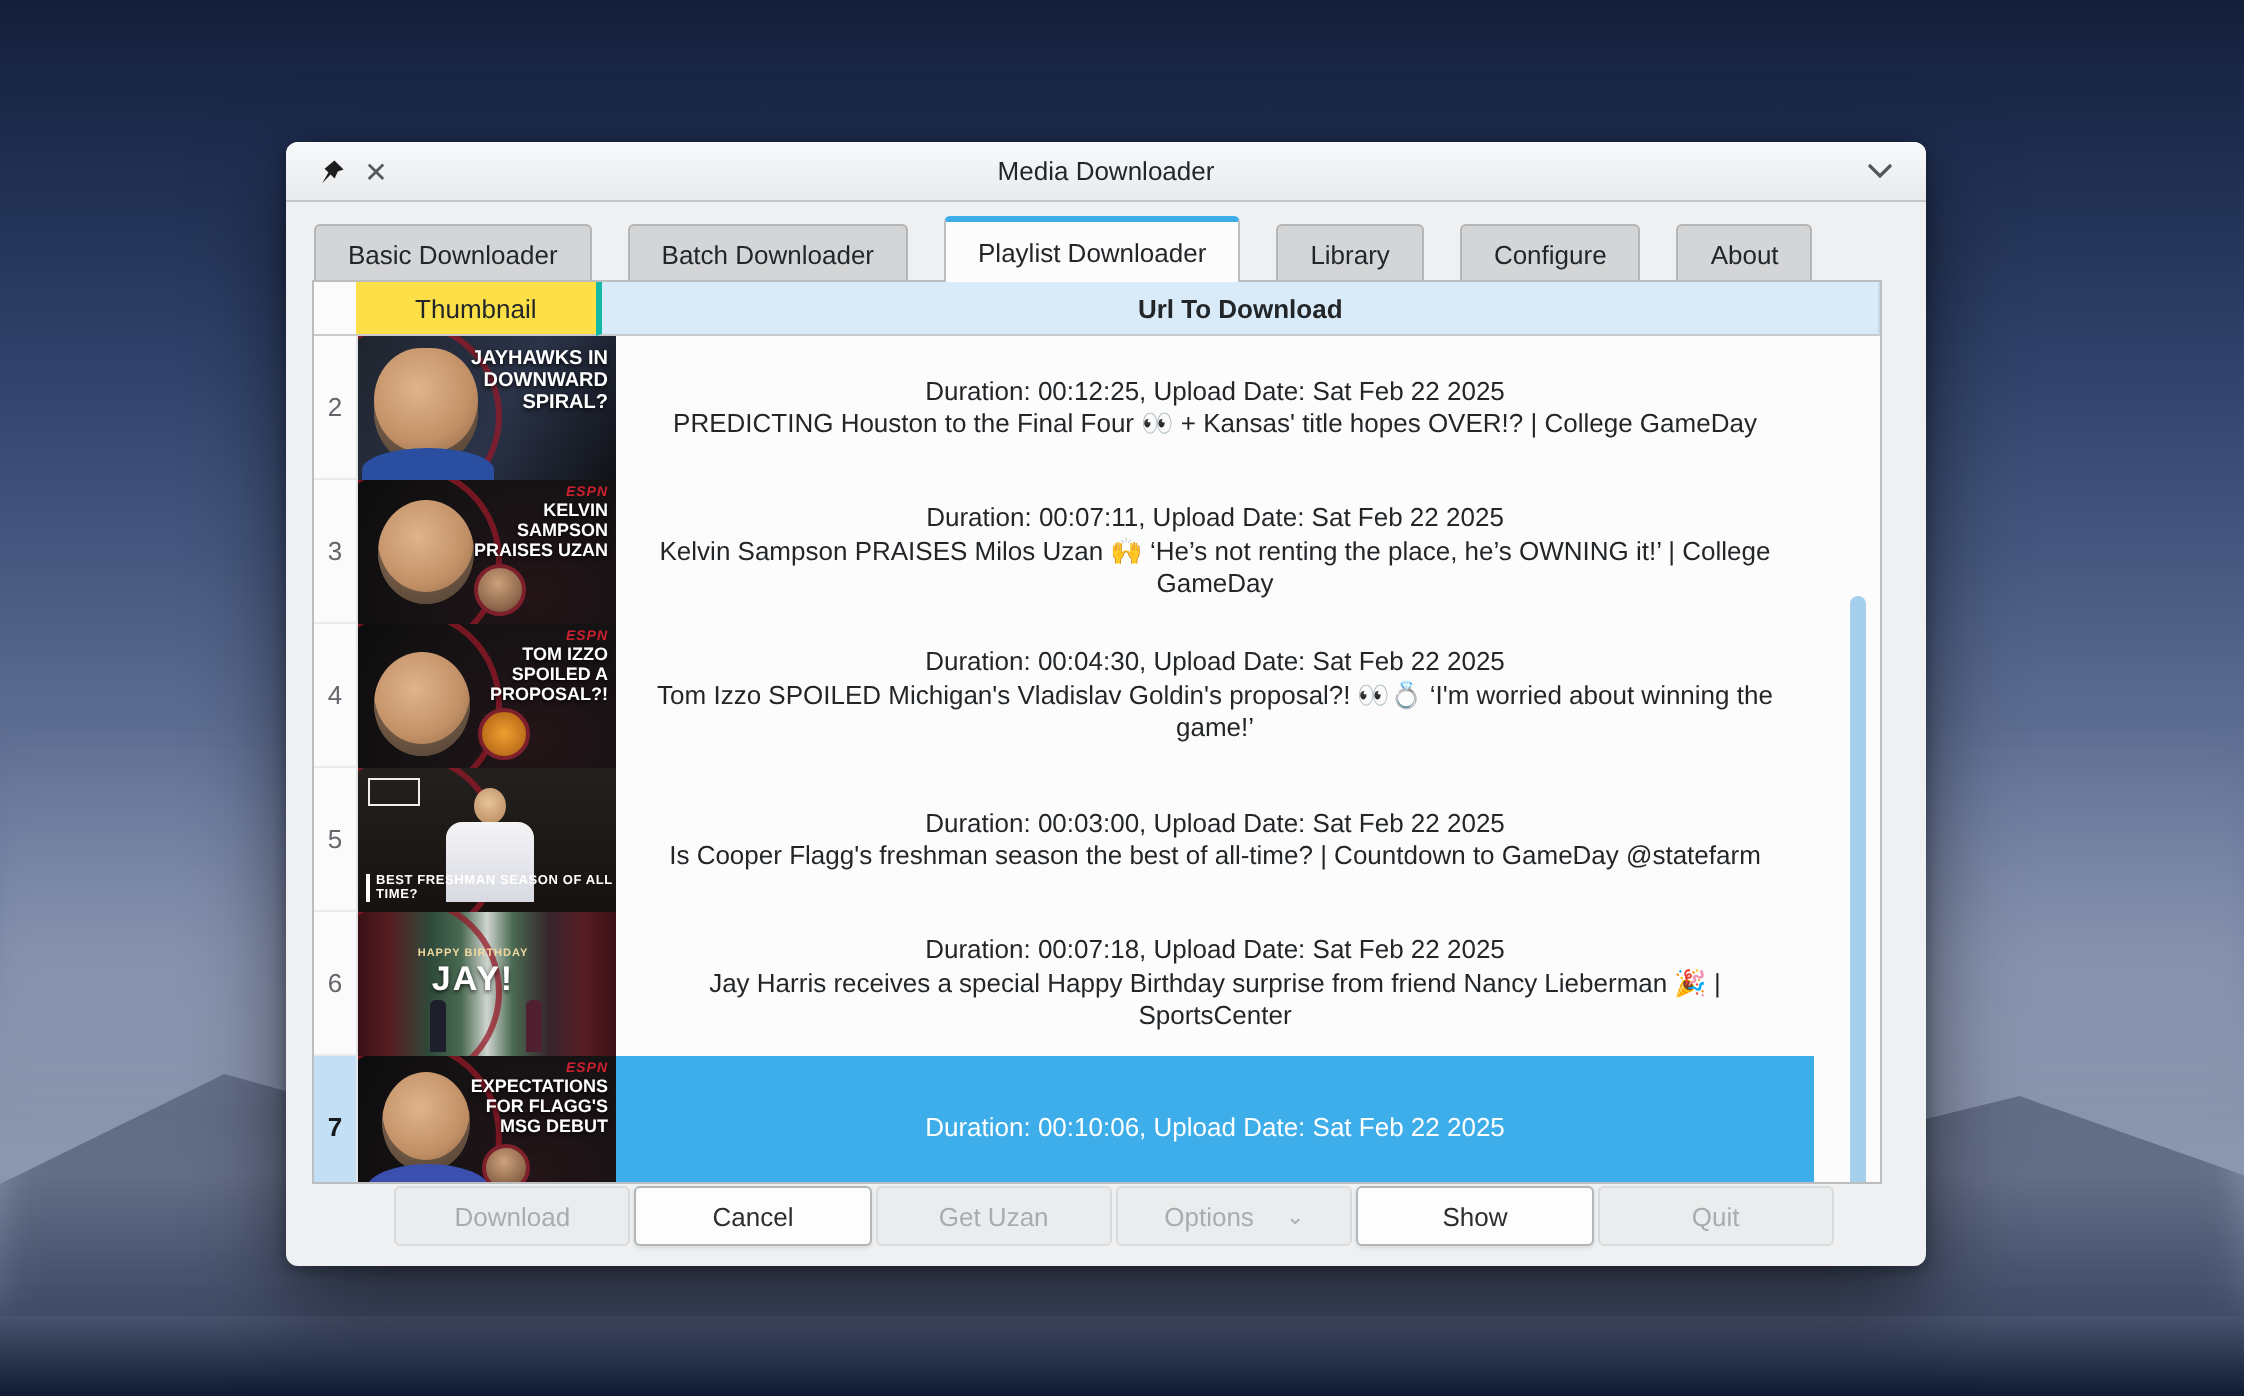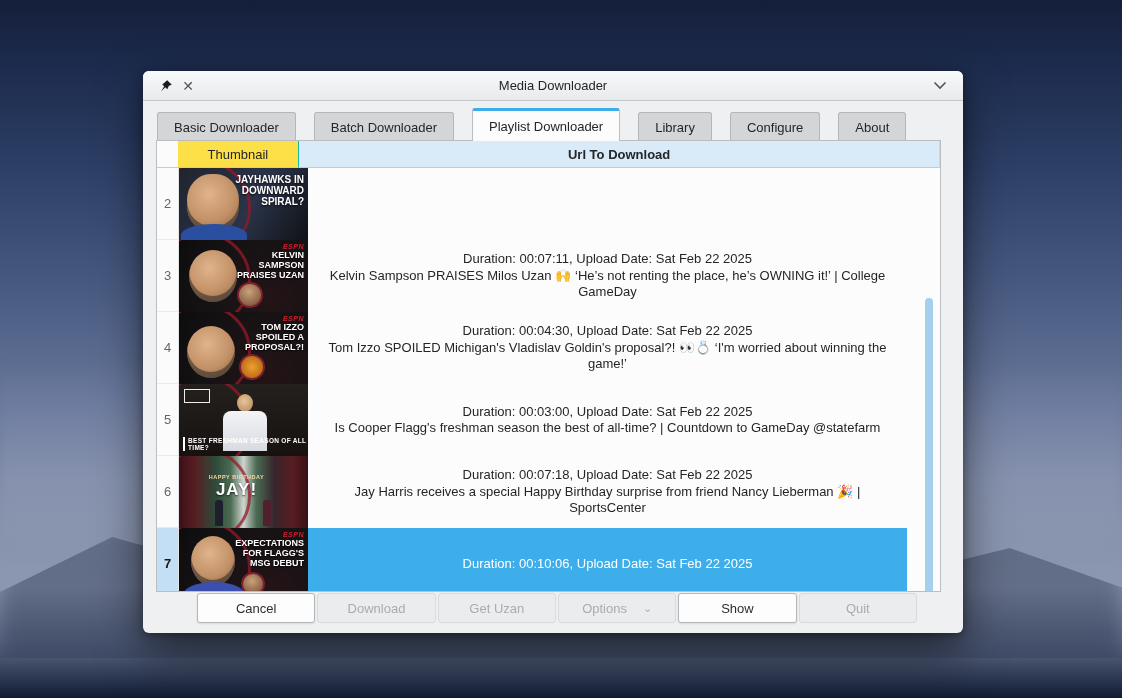--- a/index.html
+++ b/index.html
@@ -49,21 +49,21 @@
 
   
   .frame { position:absolute; left:13px; top:69px; width:785px; height:452px;
     background:#fcfcfc; border:1px solid #bcbdbe; overflow:hidden; }
   .thead { display:flex; height:27px; }
   .corner { width:22px; background:#fbfbfb; border-bottom:1px solid #c9cacb; }
   .th { display:flex; align-items:center; justify-content:center;
     font-size:13px; color:#232629; border-bottom:1px solid #c9cacb; }
   .th-thumb { width:129px; background:#fde047; }
   .th-url { width:686px; background:#d9eaf8; font-weight:bold;
-    border-left:1px solid #14b8a6; border-right:1px solid #c6d8ea; }
+    border-left:3px solid #14b8a6; border-right:1px solid #c6d8ea; }
   .th-rest { flex:1; background:#fbfbfb; border-bottom:1px solid #c9cacb; }
 
   .tbody { position:relative; }
   .row { display:flex; height:72px; }
   .num { width:22px; display:flex; align-items:center; justify-content:center;
     font-size:13px; color:#63666a; background:#fbfbfb;
     border-right:1px solid #e3e4e5; border-bottom:1px solid #e9eaeb; }
   .row.selected .num { background:#c2dff5; color:#17191b; font-weight:bold; }
   .thumb { width:129px; height:72px; position:relative; overflow:hidden;
     background:#141414; flex:none; }
@@ -207,20 +207,24 @@
       <div class="ring"></div>
       <div class="espn-badge"></div>
       <div class="art">
               <div class="face"></div>
               <div class="shirt"></div>
             </div>
       <div class="ttl">JAYHAWKS IN
 DOWNWARD
 SPIRAL?</div>
     </div>
+    <div class="urlcell">
+      <div>Duration: 00:12:25, Upload Date: Sat Feb 22 2025</div>
+      <div>PREDICTING Houston to the Final Four 👀 + Kansas' title hopes OVER!? | College GameDay</div>
+    </div>
   </div>
 
   <div class="row v3">
     <div class="num">3</div>
     <div class="thumb">
       <div class="ring"></div>
       <div class="espn-badge">ESPN</div>
       <div class="art">
               <div class="face"></div>
               <div class="subface"></div>
@@ -309,25 +313,25 @@
       <div>Duration: 00:10:06, Upload Date: Sat Feb 22 2025</div>
     </div>
   </div>
 </div>
     <div class="scroll-track">
       <div class="scroll-thumb"></div>
     </div>
   </div>
 
   <div class="btnbar" id="btnbar">
+      <div class="btn disabled">
+        <span>Download</span>
+      </div>
       <div class="btn enabled">
         <span>Cancel</span>
-      </div>
-      <div class="btn disabled">
-        <span>Download</span>
       </div>
       <div class="btn disabled">
         <span>Get Uzan</span>
       </div>
       <div class="btn disabled">
         <span>Options</span>
         <span class="chev">⌄</span>
       </div>
       <div class="btn enabled">
         <span>Show</span>

